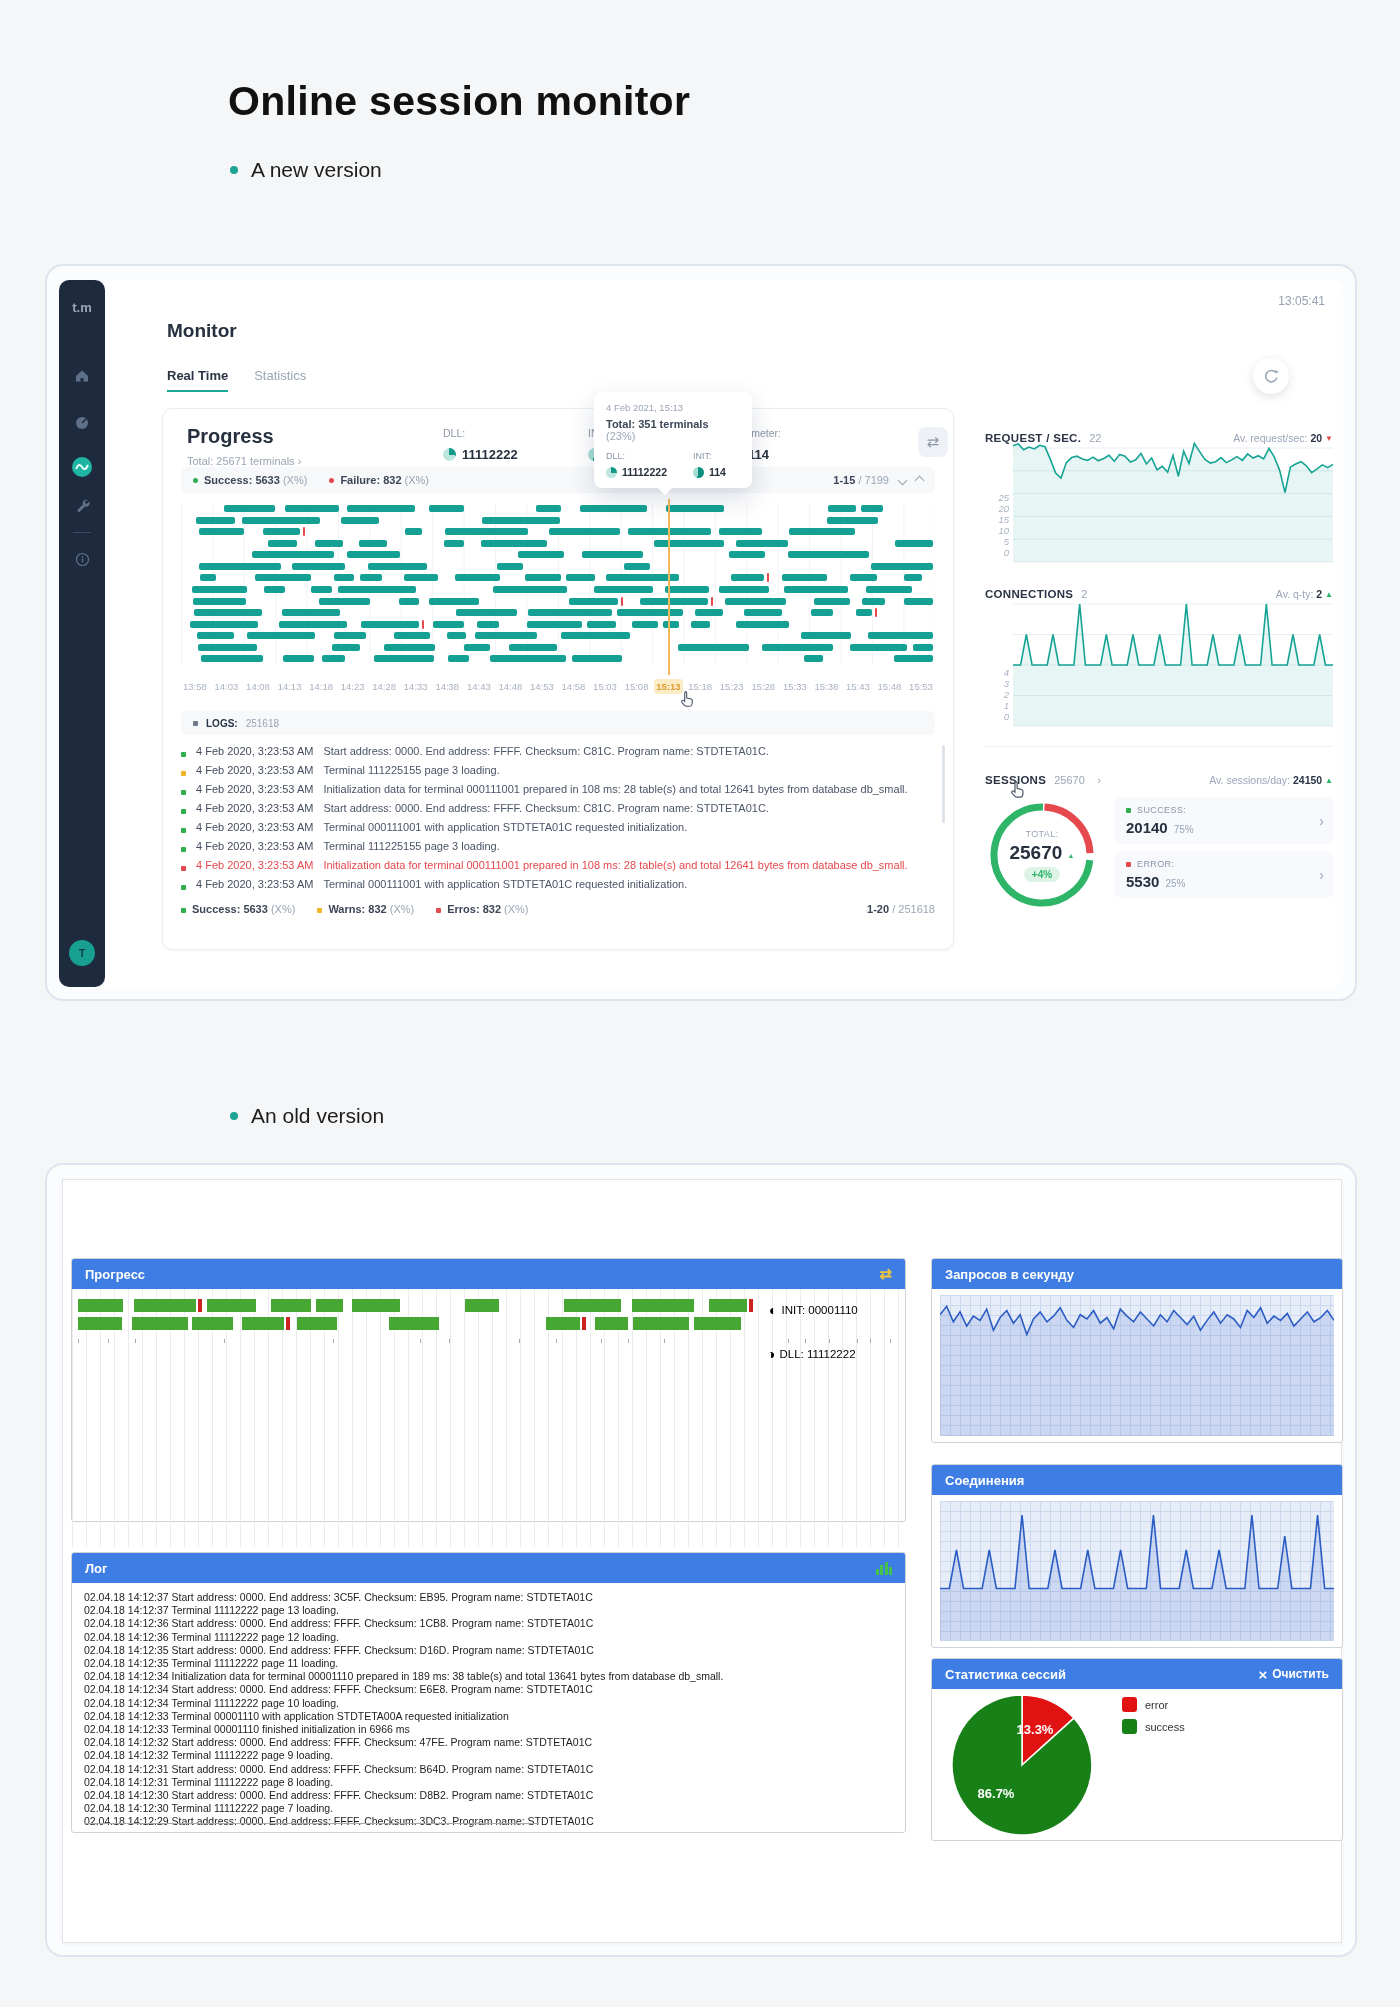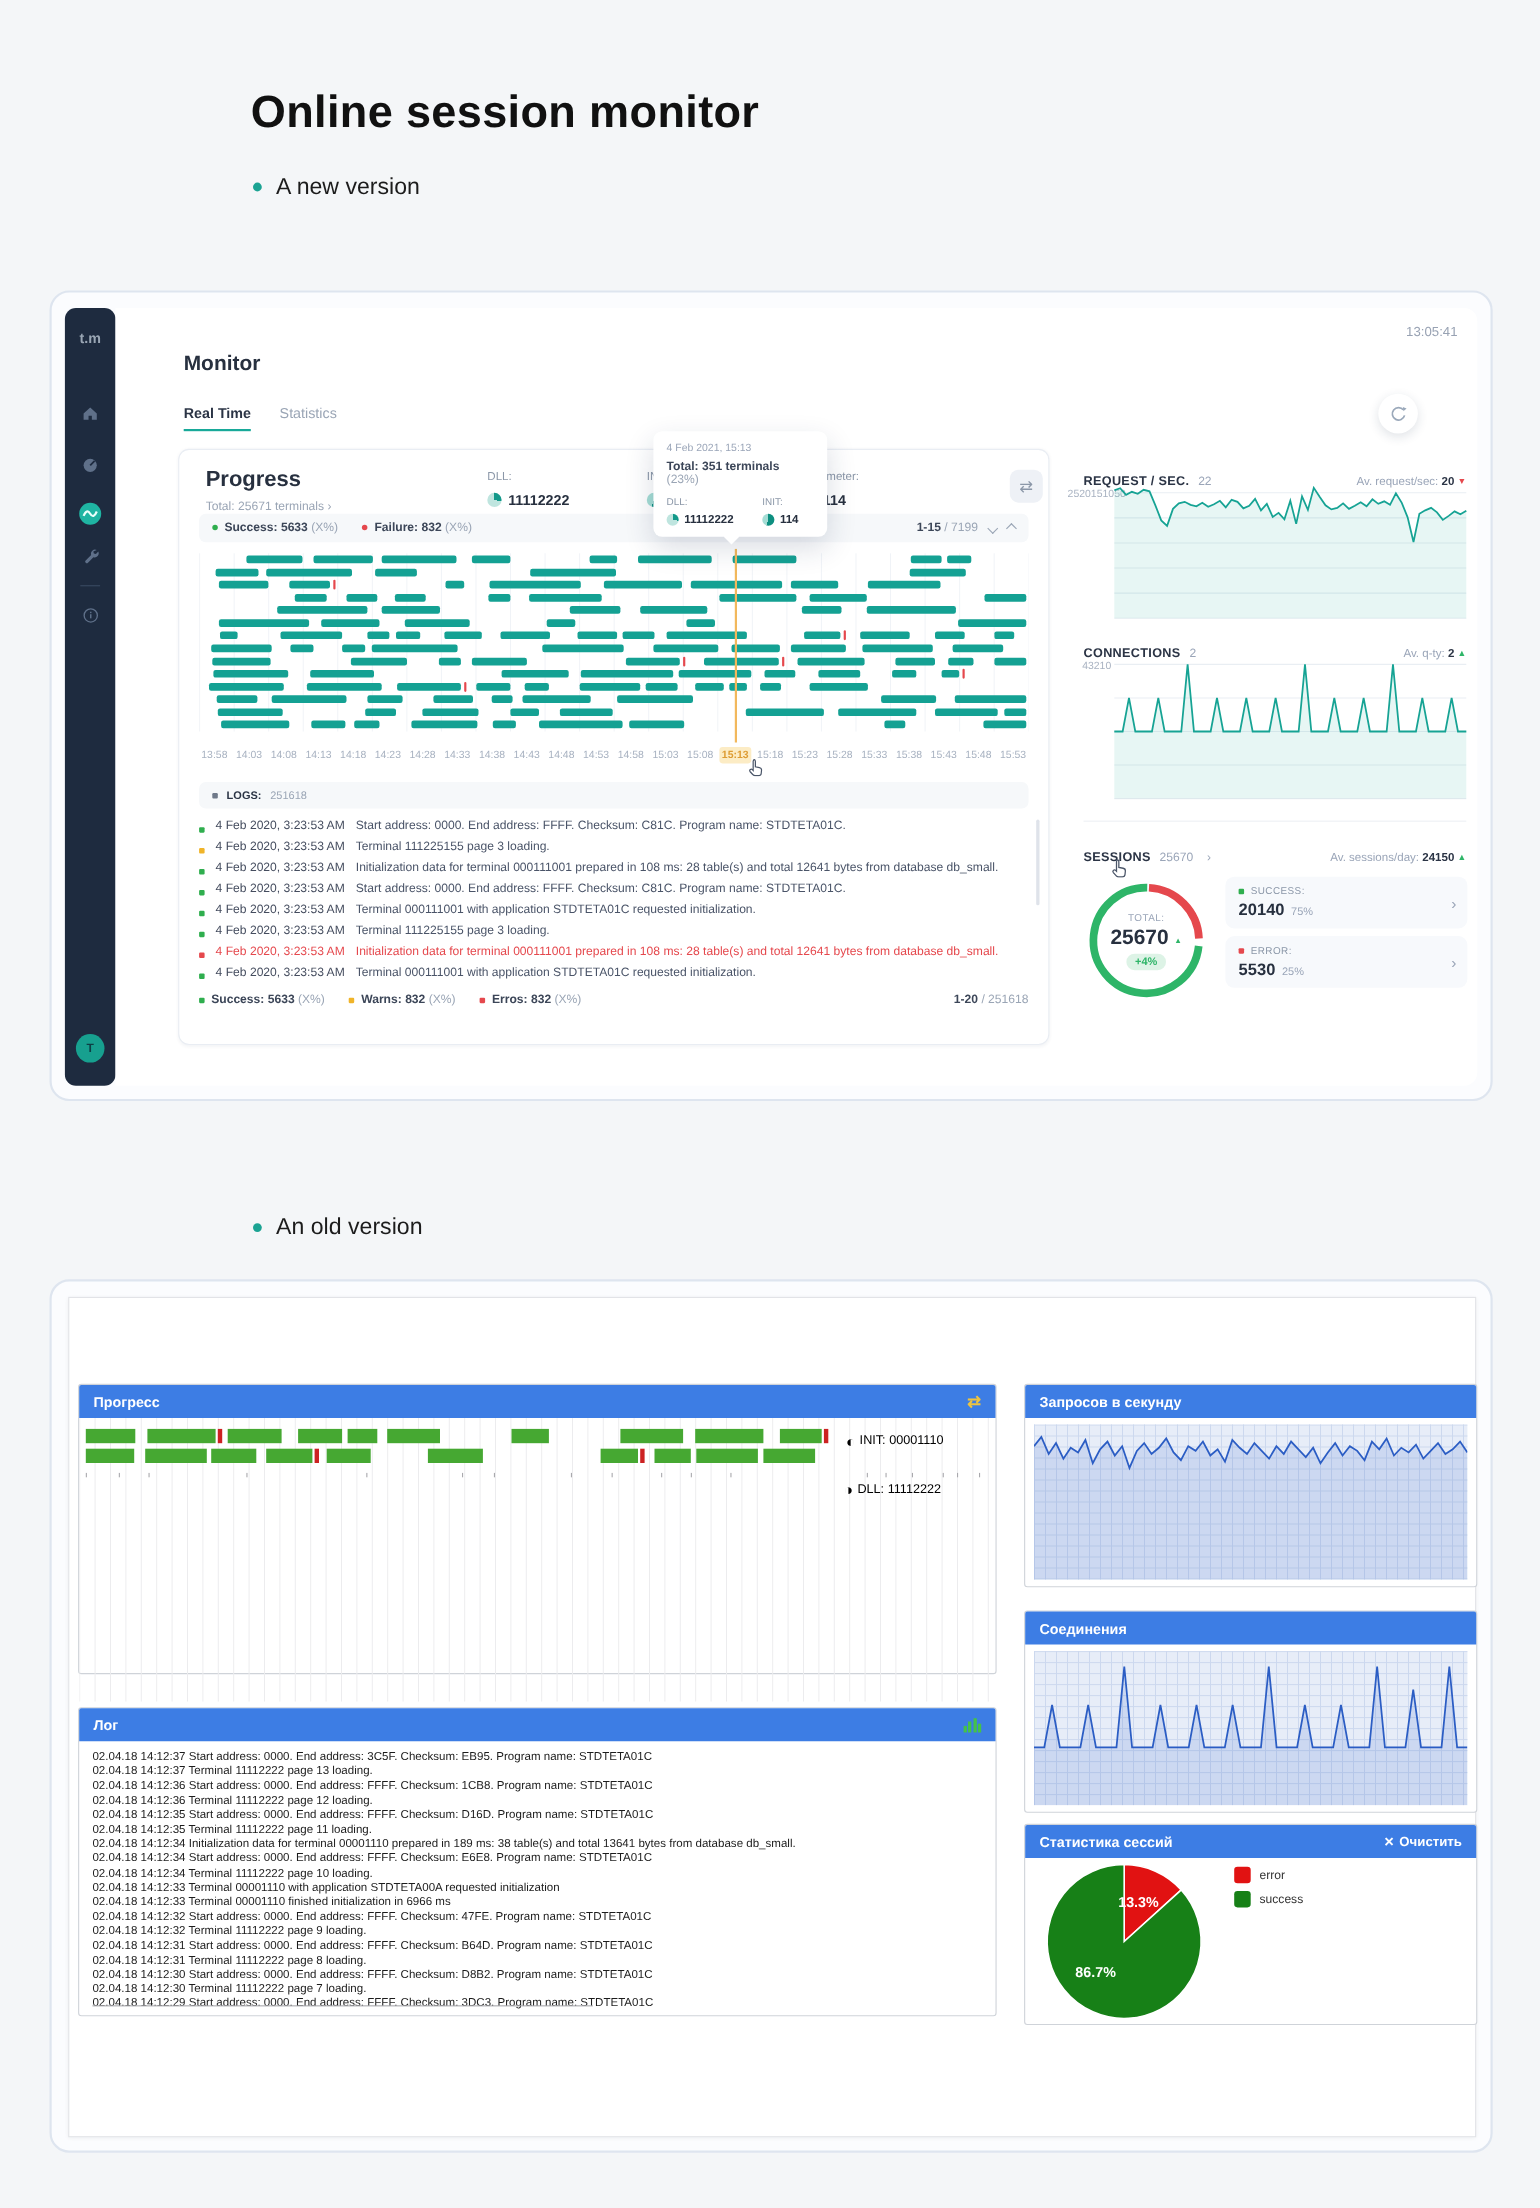--- a/index.html
+++ b/index.html
@@ -66,21 +66,21 @@
   
   .rp-h{position:absolute;display:flex;justify-content:space-between;align-items:baseline;width:348px;left:880px;}
   .rp-h .t1{font-size:11.5px;font-weight:700;color:#2b3445;letter-spacing:.3px;}
   .rp-h .t2{font-size:11px;color:#9aa5b8;margin-left:8px;}
   .rp-h .avg{font-size:10.5px;color:#9aa5b8;}
   .rp-h .avg b{color:#2b3445;}
   .tri{font-size:8px;vertical-align:1px;}
   .tri.down{color:#e5484d;}
   .tri.up{color:#2eb568;}
   .chartbox{position:absolute;left:880px;width:348px;}
-  .yaxis{position:absolute;left:0;top:0;bottom:0;width:24px;display:flex;justify-content:center;font-size:9.5px;color:#a8b2c1;text-align:right;}
+  .yaxis{position:absolute;left:0;top:0;bottom:0;width:24px;display:flex;flex-direction:column;justify-content:flex-end;font-size:9.5px;color:#a8b2c1;text-align:right;font-style:italic;}
   .yaxis span{transform:translateY(-4px);}
   .plot{position:absolute;left:28px;right:0;top:0;bottom:0;}
   .plot svg{width:100%;height:100%;overflow:visible;}
   .rdiv{position:absolute;left:880px;width:348px;height:1px;background:#edf0f4;}
   .donut{position:absolute;left:883px;top:521px;width:108px;height:108px;}
   .donut svg{width:108px;height:108px;}
   .donut .din{position:absolute;inset:0;display:flex;flex-direction:column;align-items:center;justify-content:center;gap:3px;}
   .d-lab{font-size:9px;color:#9aa5b8;letter-spacing:.4px;}
   .d-val{font-size:19px;font-weight:700;color:#27303f;}
   .d-pill{font-size:10px;font-weight:700;color:#2eb568;background:#ddf3e6;border-radius:9px;padding:2px 8px;}

